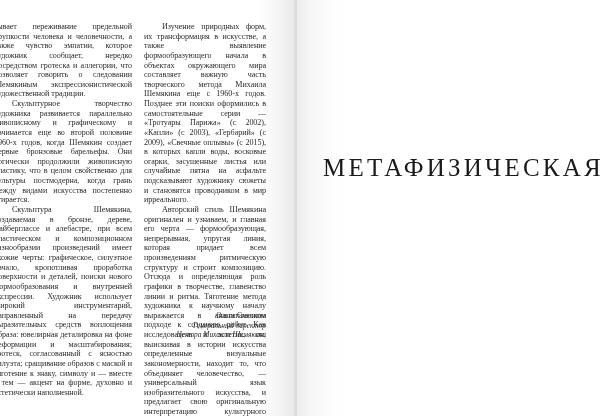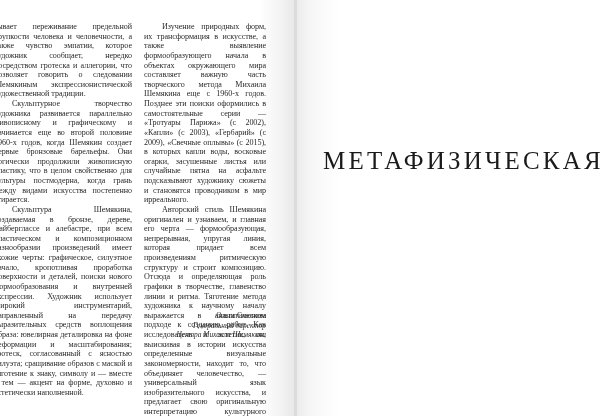--- a/index.html
+++ b/index.html
@@ -32,21 +32,21 @@
     .col-a { left: -6px; width: 138px; }
     .col-b { left: 144px; width: 122px; }
     .col p { margin: 0; text-indent: 18px; }
     .col p.noindent { text-indent: 0; }
     .signature {
       position: absolute; left: 144px; top: 311px; width: 122px;
       text-align: right; font-size: 7.4px; line-height: 9.6px;
     }
     .signature .sig-role { font-style: italic; }
     .title {
-      position: absolute; left: 0; top: 149px; width: 303px;
+      position: absolute; left: 0; top: 156px; width: 303px;
       text-align: center; color: #1a1a1a;
       font-size: 25px; line-height: 24px; letter-spacing: 3.2px;
       white-space: nowrap;
     }
     .title .t1 { display: block; margin-left: 26px; width: 300px; text-align: left; }
     .title .t2 { display: block; margin-left: 14px; }
   </style>
 </head>
 <body>
 

